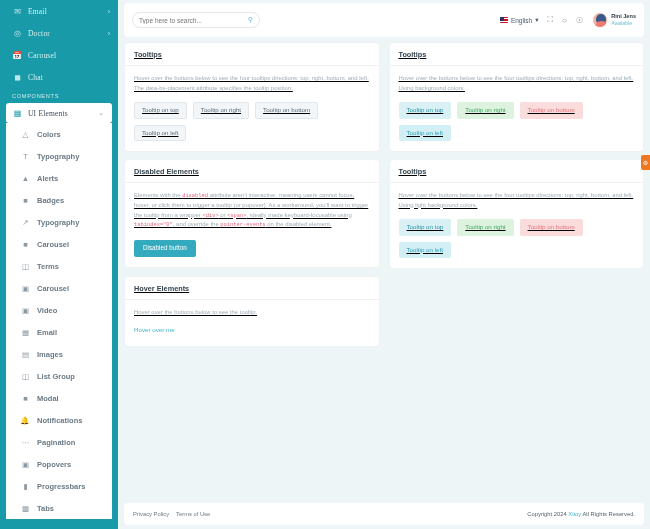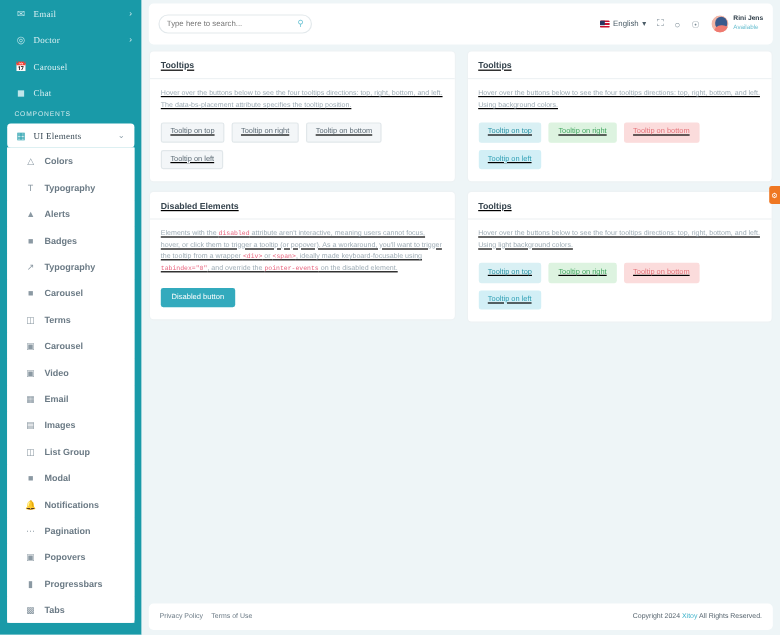--- a/index.html
+++ b/index.html
@@ -348,20 +348,29 @@
                 <button class="btn b-right">Tooltip on right</button>
                 <button class="btn b-bottom">Tooltip on bottom</button>
                 <button class="btn b-left">Tooltip on left</button>
               </div>
             </div>
           </section>
         </div>
       </div>
 
       <div class="row">
+        <div class="col">
+          <section class="card">
+            <div class="card-head">Hover Elements</div>
+            <div class="card-body">
+              <p class="desc">Hover over the buttons below to see the tooltip.</p>
+              <a class="hover-link">Hover over me</a>
+            </div>
+          </section>
+        </div>
         <div class="col"></div>
       </div>
 
     </div>
 
     <footer class="footer">
       <div class="links">
         <a>Privacy Policy</a>
         <a>Terms of Use</a>
       </div>

